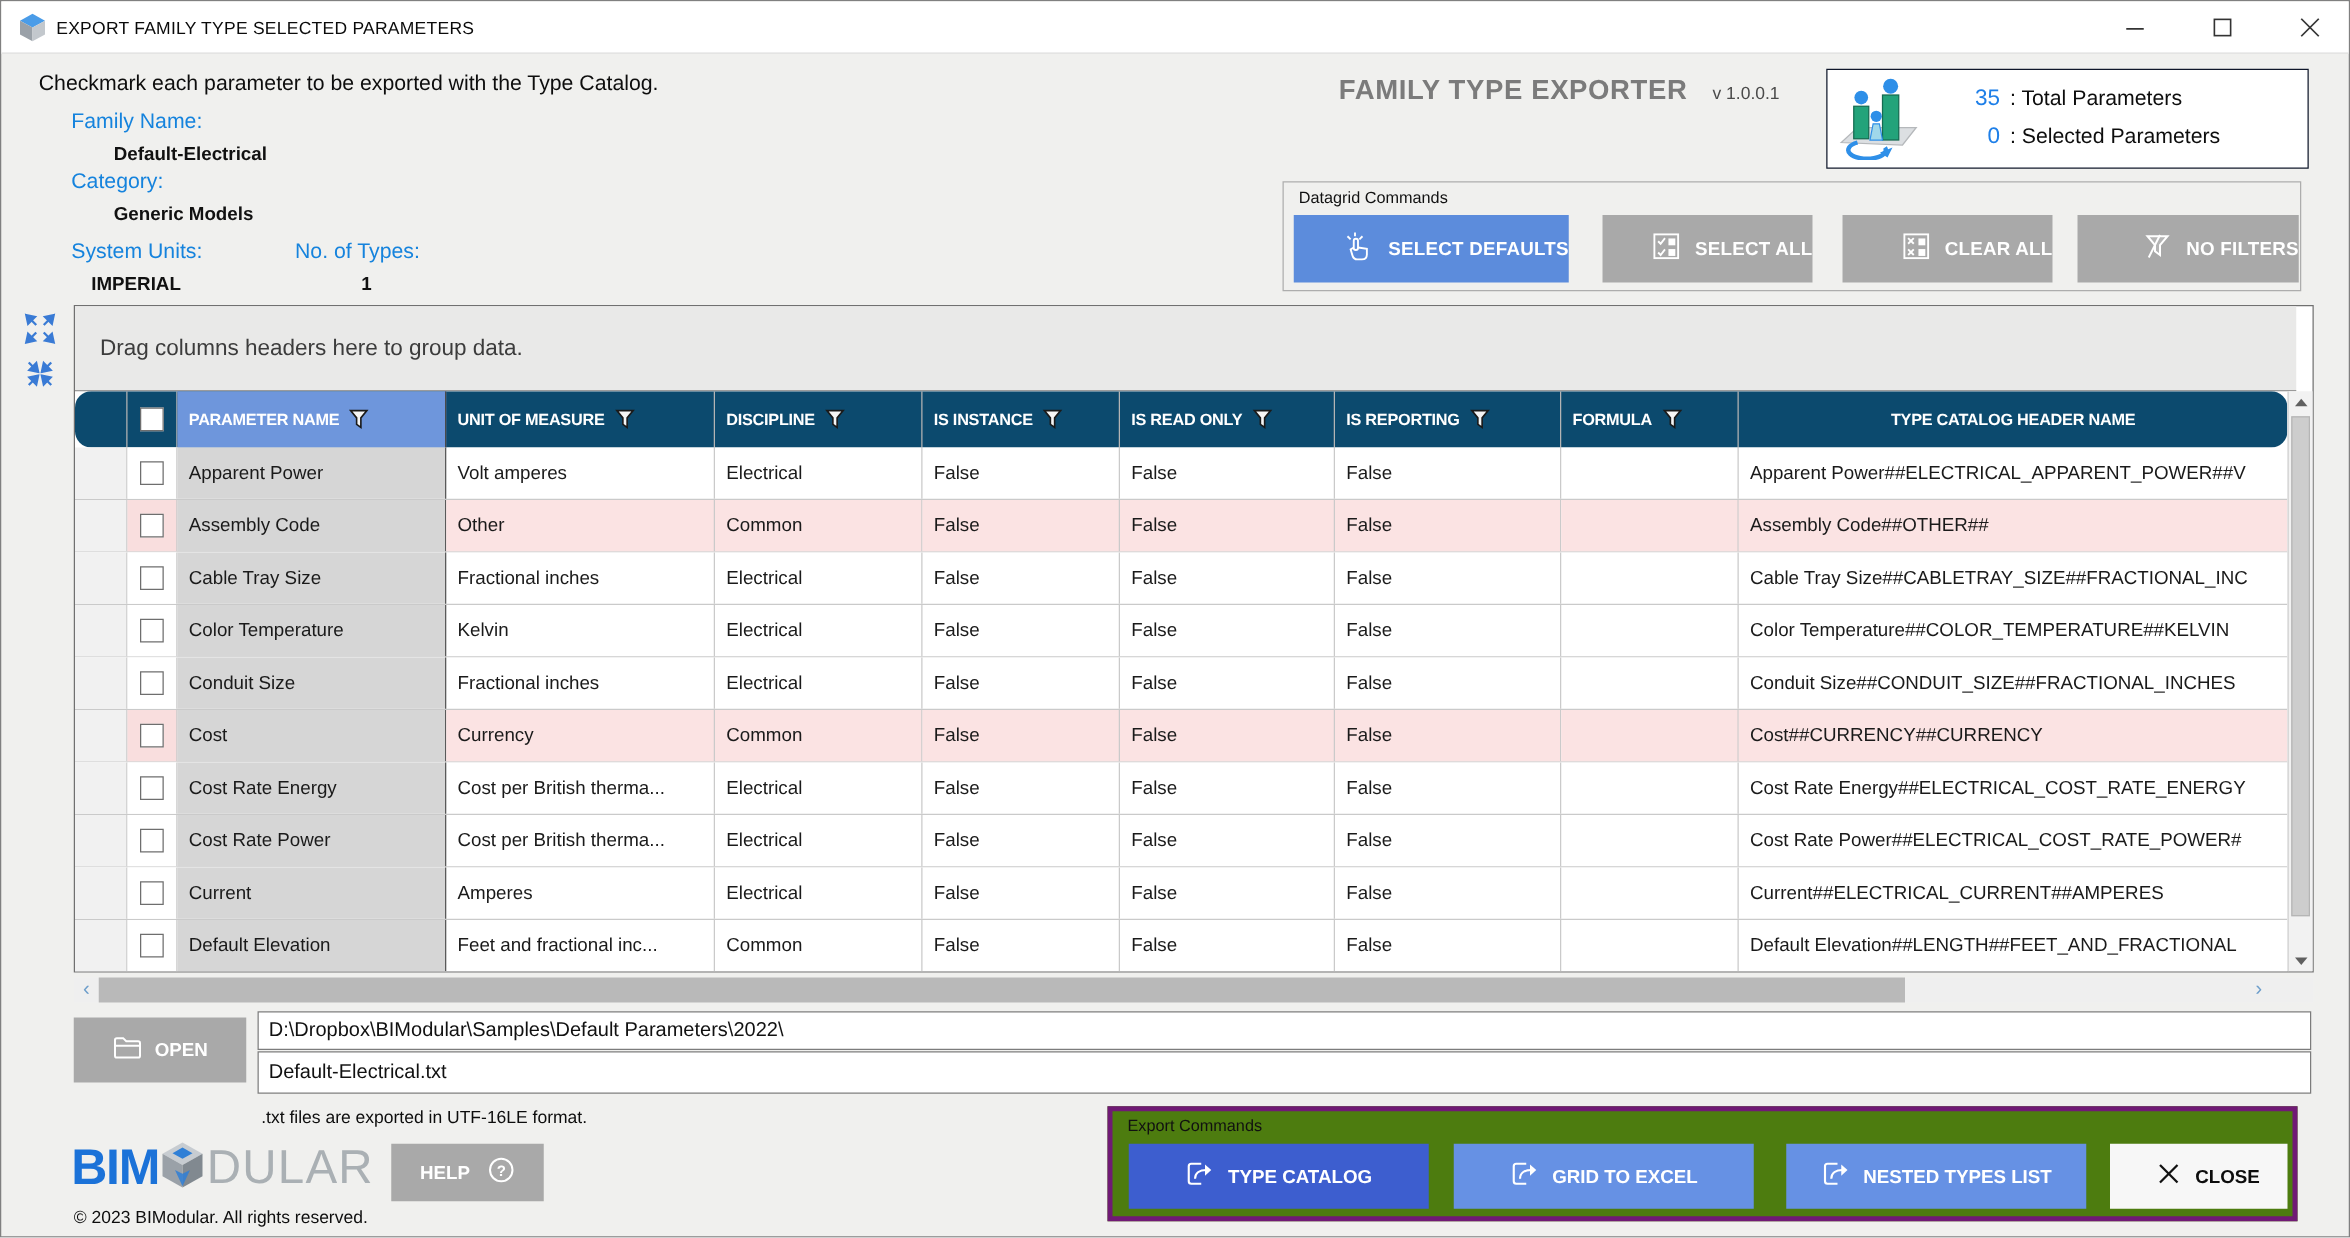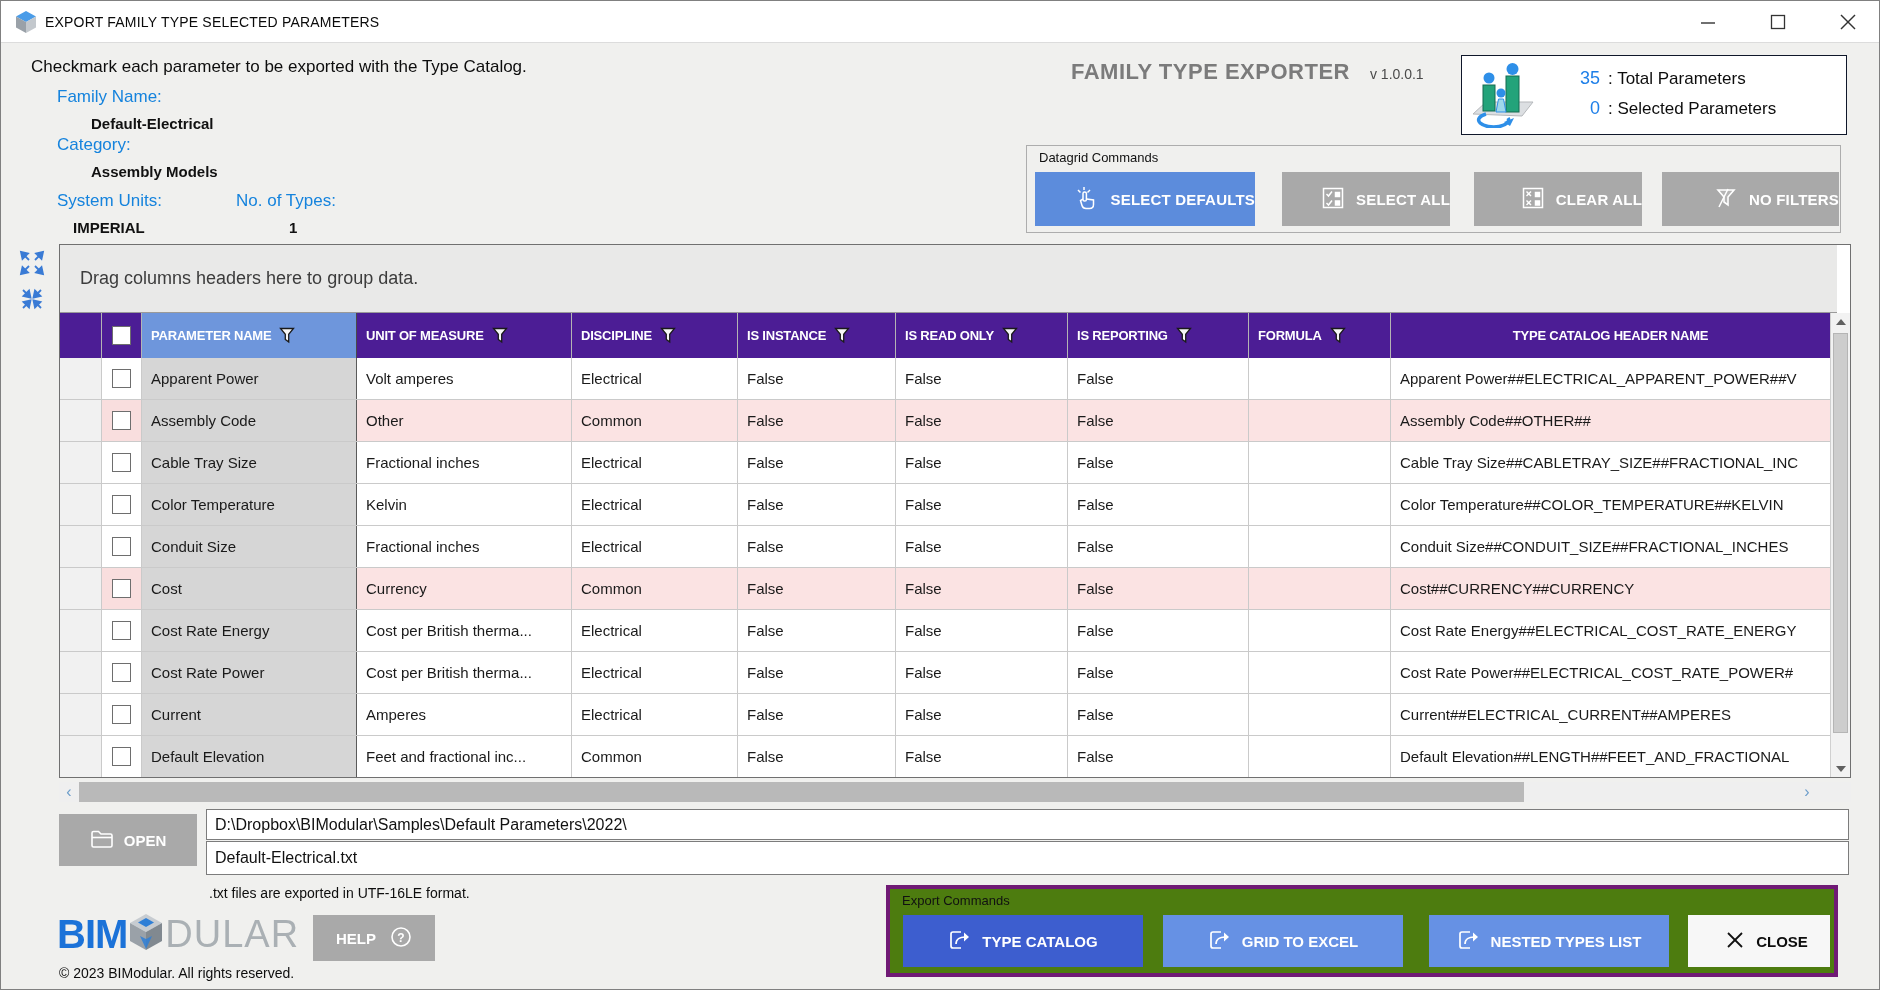--- a/index.html
+++ b/index.html
@@ -38,21 +38,21 @@
   .btn-blue { background:#5c8cdc; }
   .btn-gray { background:#a9a9a9; }
 
   
   .side-tool { position:absolute; left:17px; width:28px; height:28px; display:flex; align-items:center; justify-content:center; }
 
   
   .grid { position:absolute; left:58px; top:243px; width:1792px; height:534px; background:#fff; border:1px solid #707070; }
   .group-area { position:absolute; left:0; top:0; right:13px; height:68px; background:#e9e9e8; border-bottom:1px solid #9a9a9a; font-size:18px; color:#3c3c3c; line-height:66px; padding-left:20px; }
   .grid-inner { position:absolute; left:0; top:68px; right:20px; bottom:0; overflow:hidden; }
-  .hdr-row { display:flex; height:45px; background:#4c1d95; }
+  .hdr-row { display:flex; height:45px; background:#0c4a6e;border-radius:13px; }
   .hdr-cell { display:flex; align-items:center; justify-content:flex-start; gap:8px; color:#fff; font-size:13px; font-weight:bold; letter-spacing:-0.2px; padding-left:9px; border-right:1px solid #b4b4b4; overflow:hidden; white-space:nowrap; }
   .hdr-param { background:#6e96dc; border-right:1px solid #4a4a4a; }
   .hdr-catalog { justify-content:center; padding-left:0; border-right:none; }
   .c0{width:42px;flex:none;} .c1{width:40px;flex:none;} .c2{width:215px;flex:none;}
   .c3{width:215px;flex:none;} .c4{width:166px;flex:none;} .c5{width:158px;flex:none;}
   .c6{width:172px;flex:none;} .c7{width:181px;flex:none;} .c8{width:142px;flex:none;}
   .c9{flex:1;}
   .grid-row { display:flex; height:42px; border-bottom:1px solid #cacaca; background:#fff; }
   .cell { font-size:15px; color:#1a1a1a; line-height:41px; padding-left:9px; border-right:1px solid #cacaca; overflow:hidden; white-space:nowrap; }
   .ind  { background:#f1f1f1; }
@@ -127,21 +127,21 @@
             <line x1="15" y1="1" x2="1" y2="15" stroke="#333" stroke-width="1.4"></line>
           </svg>
       </div>
     </div>
   </div>
 
   <div class="instruction">Checkmark each parameter to be exported with the Type Catalog.</div>
   <div class="blue-label" style="left:56px; top:86px;">Family Name:</div>
   <div class="info-value" style="left:90px; top:114px;">Default-Electrical</div>
   <div class="blue-label" style="left:56px; top:134px;">Category:</div>
-  <div class="info-value" style="left:90px; top:162px;">Assembly Models</div>
+  <div class="info-value" style="left:90px; top:162px;">Generic Models</div>
   <div class="blue-label" style="left:56px; top:190px;">System Units:</div>
   <div class="blue-label" style="left:235px; top:190px;">No. of Types:</div>
   <div class="info-value" style="left:72px; top:218px;">IMPERIAL</div>
   <div class="info-value" style="left:288px; top:218px;">1</div>
 
   <div class="app-title-row">
     <span class="app-title">FAMILY TYPE EXPORTER</span>
     <span class="app-version">v 1.0.0.1</span>
   </div>
 

